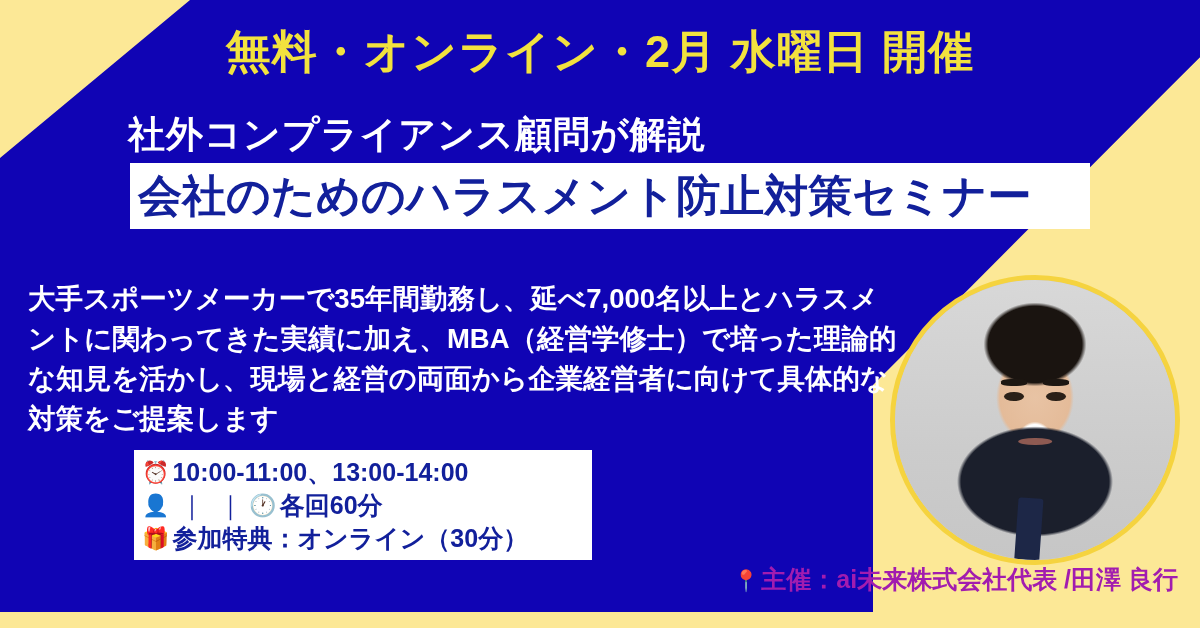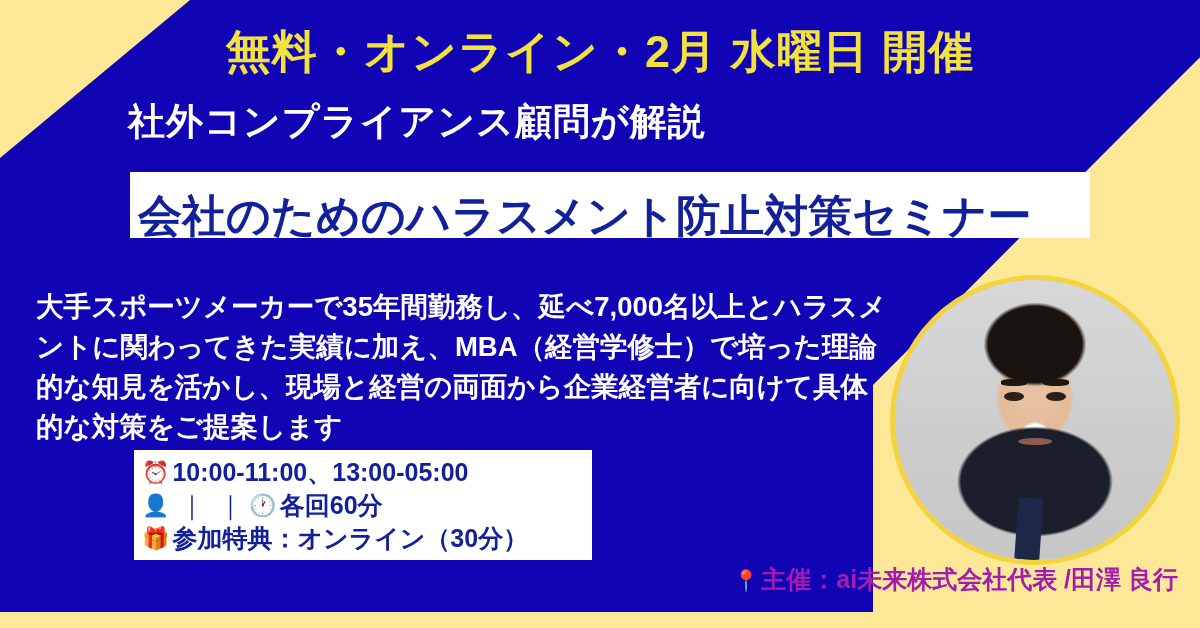--- a/index.html
+++ b/index.html
@@ -38,42 +38,42 @@
   .headline{
     position:absolute;left:0;top:22px;width:1200px;
     text-align:center;
     font-size:45px;font-weight:bold;letter-spacing:1px;
     color:#F2E23E;
     white-space:nowrap;
     z-index:6;
   }
   
   .subhead{
-    position:absolute;left:128px;top:97px;
+    position:absolute;left:128px;top:110px;
     font-size:37px;font-weight:bold;color:#FFFFFF;
     letter-spacing:1px;white-space:nowrap;z-index:6;
   }
   
   .title-bar{
-    position:absolute;left:130px;top:172px;width:960px;height:66px;
+    position:absolute;left:130px;top:163px;width:960px;height:66px;
     background:#FFFFFF;z-index:7;
-    display:flex;align-items:flex-end;
+    display:flex;align-items:center;
   }
   .title-bar .txt{
     font-size:44px;font-weight:bold;color:#12209B;
     letter-spacing:0px;white-space:nowrap;margin-left:8px;
     line-height:1;
   }
   
   .lead{
     position:absolute;left:24px;top:275px;width:880px;
     color:#FFFFFF;font-size:27.5px;font-weight:bold;
     line-height:1.45;letter-spacing:0px;z-index:6;
   }
-  .lead p{margin:12px;}
+  .lead p{margin:4px;}
   
   .details{
     position:absolute;left:134px;top:450px;width:458px;height:110px;
     background:#FFFFFF;z-index:7;
     padding:6px 0 0 8px;box-sizing:border-box;
   }
   .details .row{
     display:flex;align-items:center;
     color:#12209B;font-size:25px;font-weight:bold;
     line-height:1.3;height:33px;white-space:nowrap;
@@ -141,21 +141,21 @@
   </div>
 
   <div class="lead">
     <p>大手スポーツメーカーで35年間勤務し、延べ7,000名以上とハラスメントに関わってきた実績に加え、MBA（経営学修士）で培った理論的な知見を活かし、現場と経営の両面から企業経営者に向けて具体的な対策をご提案します</p>
   </div>
 
   <div class="details">
 
     <div class="row">
       <span class="ico">⏰</span>
-      <span>10:00-11:00、13:00-05:00</span>
+      <span>10:00-11:00、13:00-14:00</span>
     </div>
 
     <div class="row">
       <span class="ico">👤</span>
       <span class="sep">｜</span>
       <span class="sep">｜</span>
       <span class="ico">🕐</span>
       <span>各回60分</span>
     </div>
 

